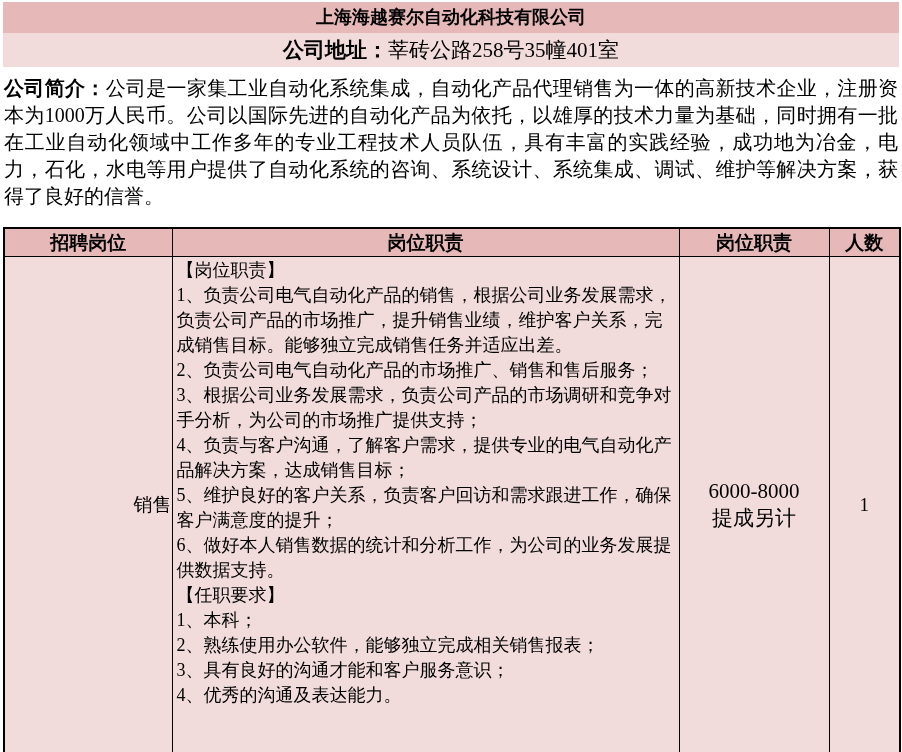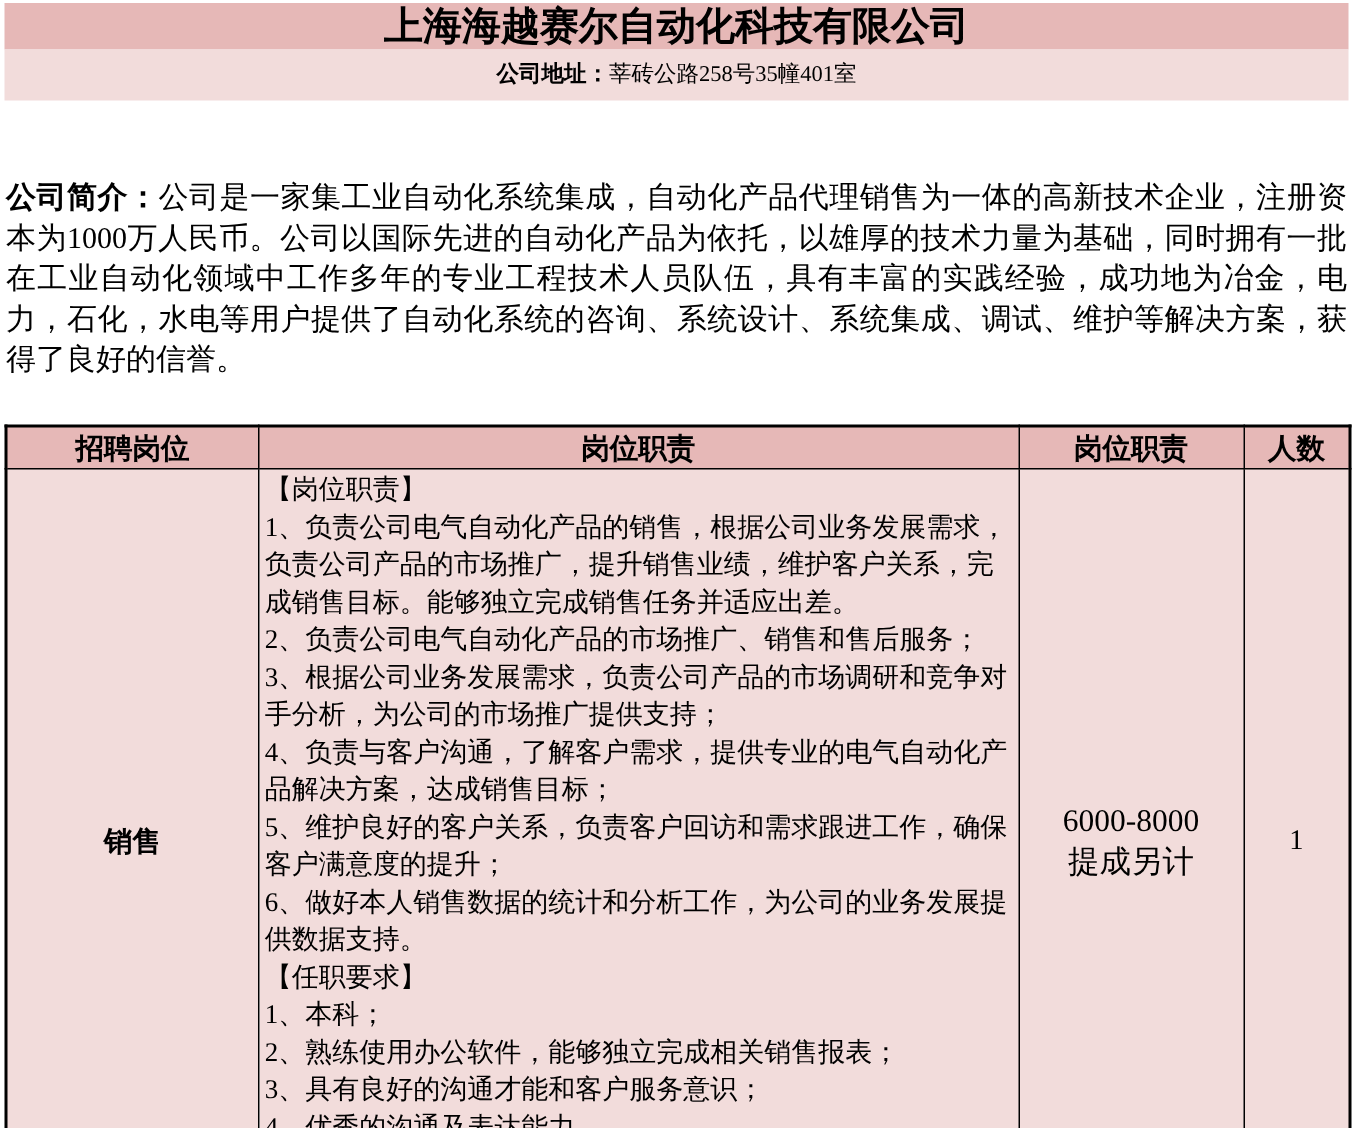--- a/index.html
+++ b/index.html
@@ -10,37 +10,36 @@
     background:#ffffff;
     overflow:hidden;
     color:#000;
     font-family:"Liberation Serif","DejaVu Serif",serif;
   }
   .title-band {
     margin:2px 3px 0 3px;
     height:31px; line-height:31px;
     background:#e6b8b7;
     text-align:center;
-    font-size:26px; font-weight:bold;
+    font-size:18px; font-weight:bold;
   }
   .address-band {
     margin:0 3px;
     height:34px; line-height:34px;
     background:#f2dcdb;
     text-align:center;
-    font-size:15px;
+    font-size:21px;
   }
   .bold { font-weight:bold; }
   .intro {
     height:148px;
-    padding:8px 4px 16px 4px;
+    padding:8px 4px 4px 4px;
     font-size:20px;
     line-height:27px;
     text-align:justify;
-    margin-top:44px;
   }
   table.job-table {
     width:896px;
     margin:0 3px;
     border-collapse:collapse;
     table-layout:fixed;
     border:2px solid #000;
   }
   table.job-table col.c1 { width:168px; }
   table.job-table col.c2 { width:507px; }
@@ -53,22 +52,22 @@
     font-size:19px;
     font-weight:bold;
     vertical-align:middle;
   }
   table.job-table td {
     background:#f2dcdb;
     border:1px solid #000;
   }
   tr.body-row { height:497px; }
   td.position-cell {
-    text-align:center; vertical-align:middle;
-    font-size:19px; font-weight:bold;
+    text-align:right; vertical-align:middle;
+    font-size:19px; font-weight:normal;
   }
   td.requirements-cell {
     vertical-align:top;
     padding:1px 4px;
     font-size:18px;
     line-height:25px;
     white-space:pre-line;
     overflow:hidden;
   }
   td.salary-cell {

